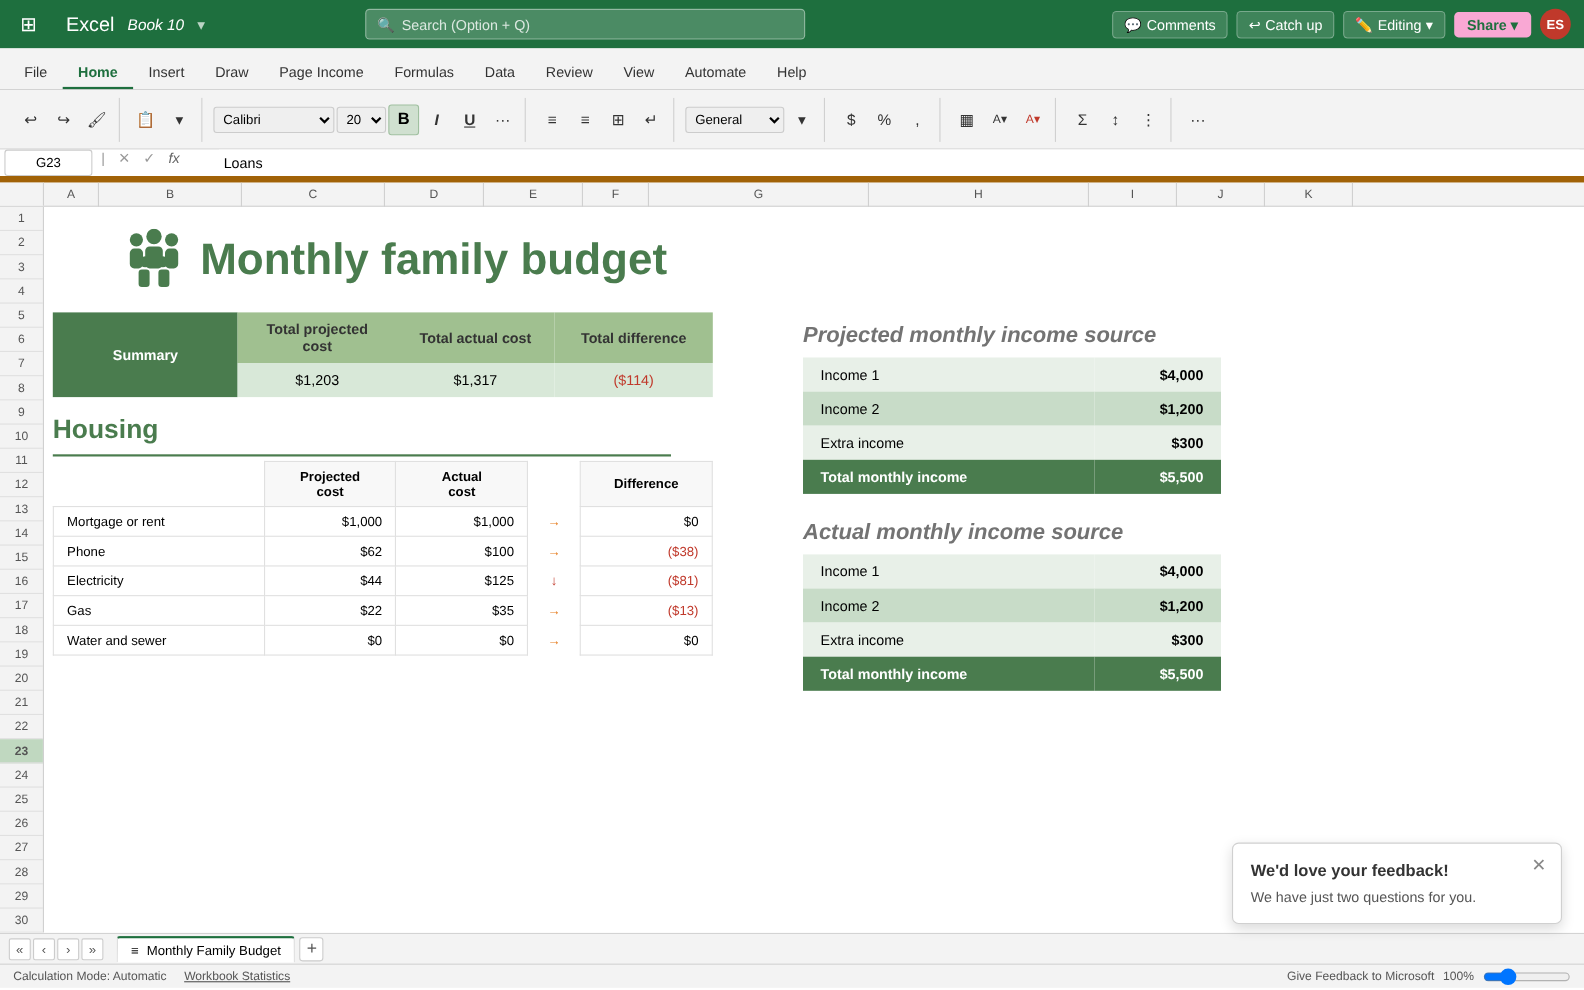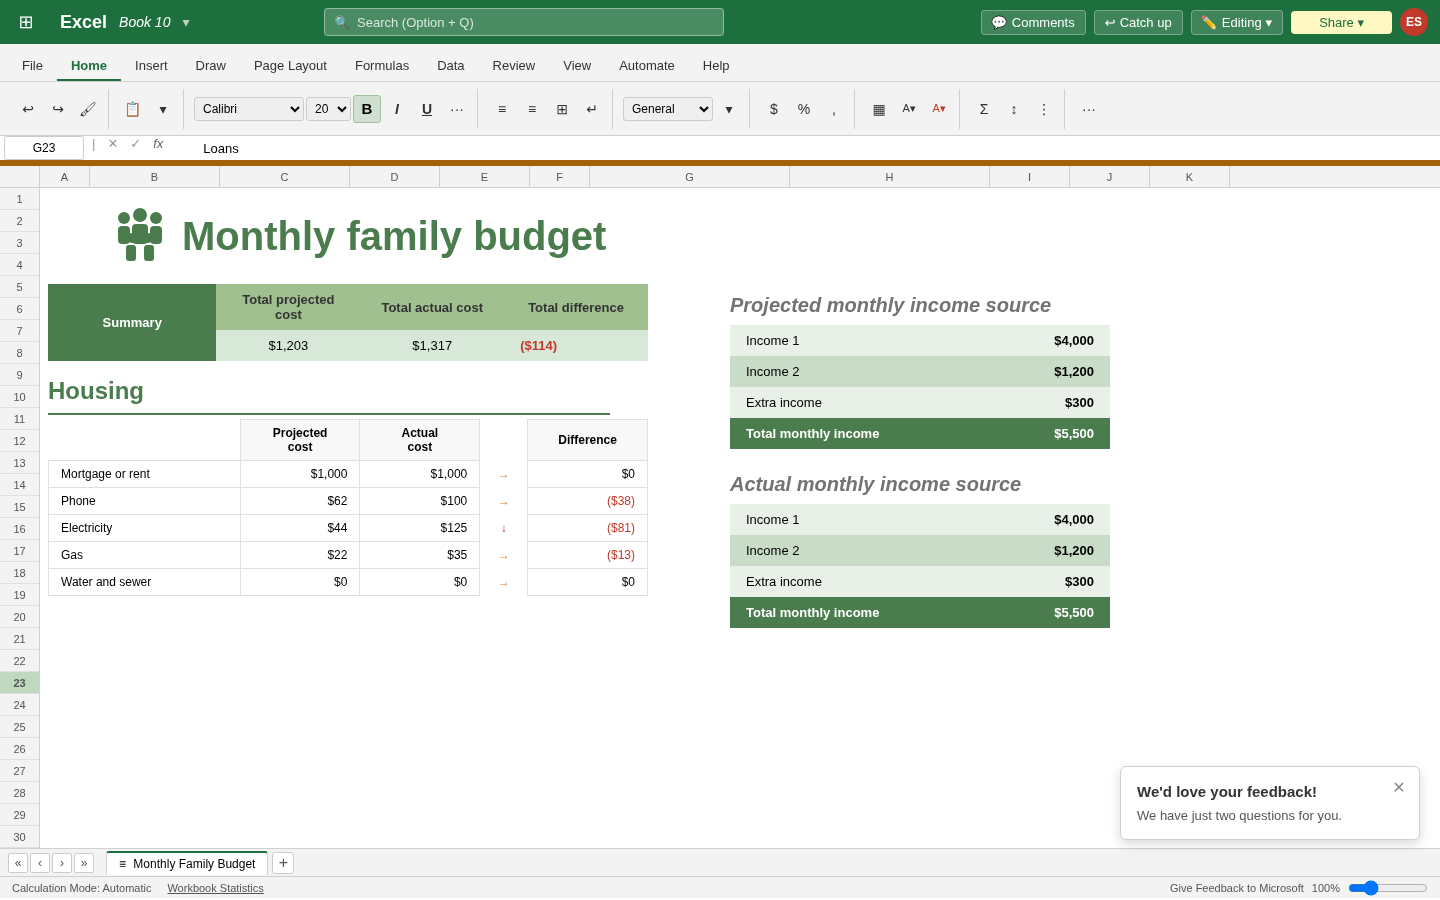--- a/index.html
+++ b/index.html
@@ -8,21 +8,21 @@
     
     .title-bar {
       background: #1e6f3e;
       height: 44px;
       display: flex;
       align-items: center;
       padding: 0 12px;
       color: white;
       gap: 12px;
     }
-    .title-bar-app { font-size: 18px; font-weight: 700; margin-left: 8px; }
+    .title-bar-app { font-size: 18px; font-weight: 400; margin-left: 8px; }
     .title-bar-book { font-size: 14px; font-style: italic; }
     .title-bar-search {
       flex: 1;
       max-width: 400px;
       margin: 0 auto;
       background: rgba(255,255,255,0.2);
       border: 1px solid rgba(255,255,255,0.4);
       border-radius: 4px;
       height: 28px;
       display: flex;
@@ -44,27 +44,27 @@
       color: white;
       border-radius: 4px;
       padding: 4px 10px;
       font-size: 13px;
       cursor: pointer;
       display: flex;
       align-items: center;
       gap: 4px;
     }
     .share-btn {
-      background: #fef9c3;
+      background: #f9a8d4;
       color: #1e6f3e;
       border: none;
       border-radius: 4px;
-      padding: 4px 28px;
+      padding: 4px 12px;
       font-size: 13px;
-      font-weight: 400;
+      font-weight: 700;
       cursor: pointer;
     }
     .avatar { width: 28px; height: 28px; background: #c0392b; border-radius: 50%; display: flex; align-items: center; justify-content: center; font-size: 12px; font-weight: bold; color: white; }
 
     
     .ribbon-tabs {
       background: #f3f3f3;
       height: 38px;
       display: flex;
       align-items: flex-end;
@@ -253,22 +253,23 @@
       vertical-align: middle;
     }
     .summary-data-cell {
       background: #d8e8d8;
       text-align: center;
       font-size: 15px;
       font-weight: 500;
     }
     .summary-diff-cell {
       background: #d8e8d8;
+      text-align: center;
       font-size: 15px;
-      font-weight: 700;
+      font-weight: 400;
       color: #c0392b;
     }
 
     
     .section-title {
       font-size: 24px;
       font-weight: 700;
       color: #4a7c4e;
       margin-bottom: 8px;
     }
@@ -468,21 +469,21 @@
     </button>
     <div class="avatar">ES</div>
   </div>
 </div>
 
 <div class="ribbon-tabs">
   <div class="ribbon-tab">File</div>
   <div class="ribbon-tab active">Home</div>
   <div class="ribbon-tab">Insert</div>
   <div class="ribbon-tab">Draw</div>
-  <div class="ribbon-tab">Page Layout</div>
+  <div class="ribbon-tab">Page Income</div>
   <div class="ribbon-tab">Formulas</div>
   <div class="ribbon-tab">Data</div>
   <div class="ribbon-tab">Review</div>
   <div class="ribbon-tab">View</div>
   <div class="ribbon-tab">Automate</div>
   <div class="ribbon-tab">Help</div>
 </div>
 
 <div class="ribbon-toolbar">
   <div class="toolbar-group">

